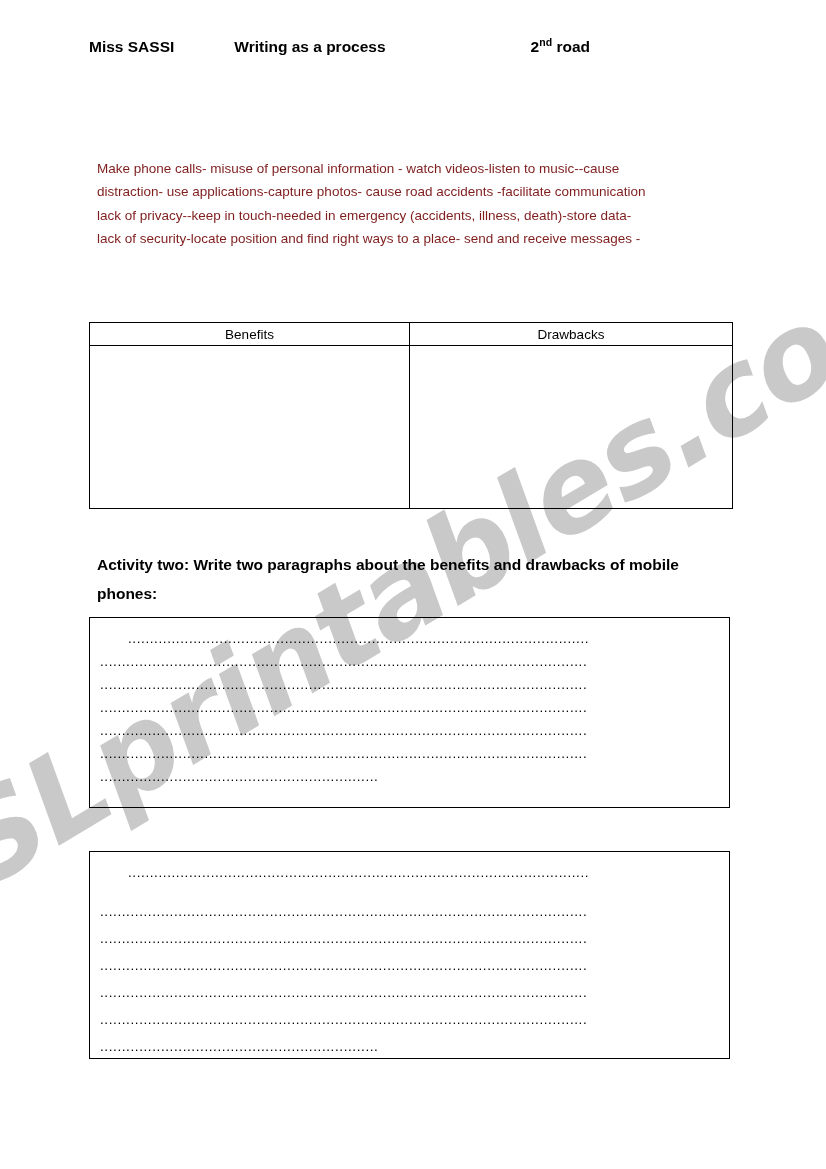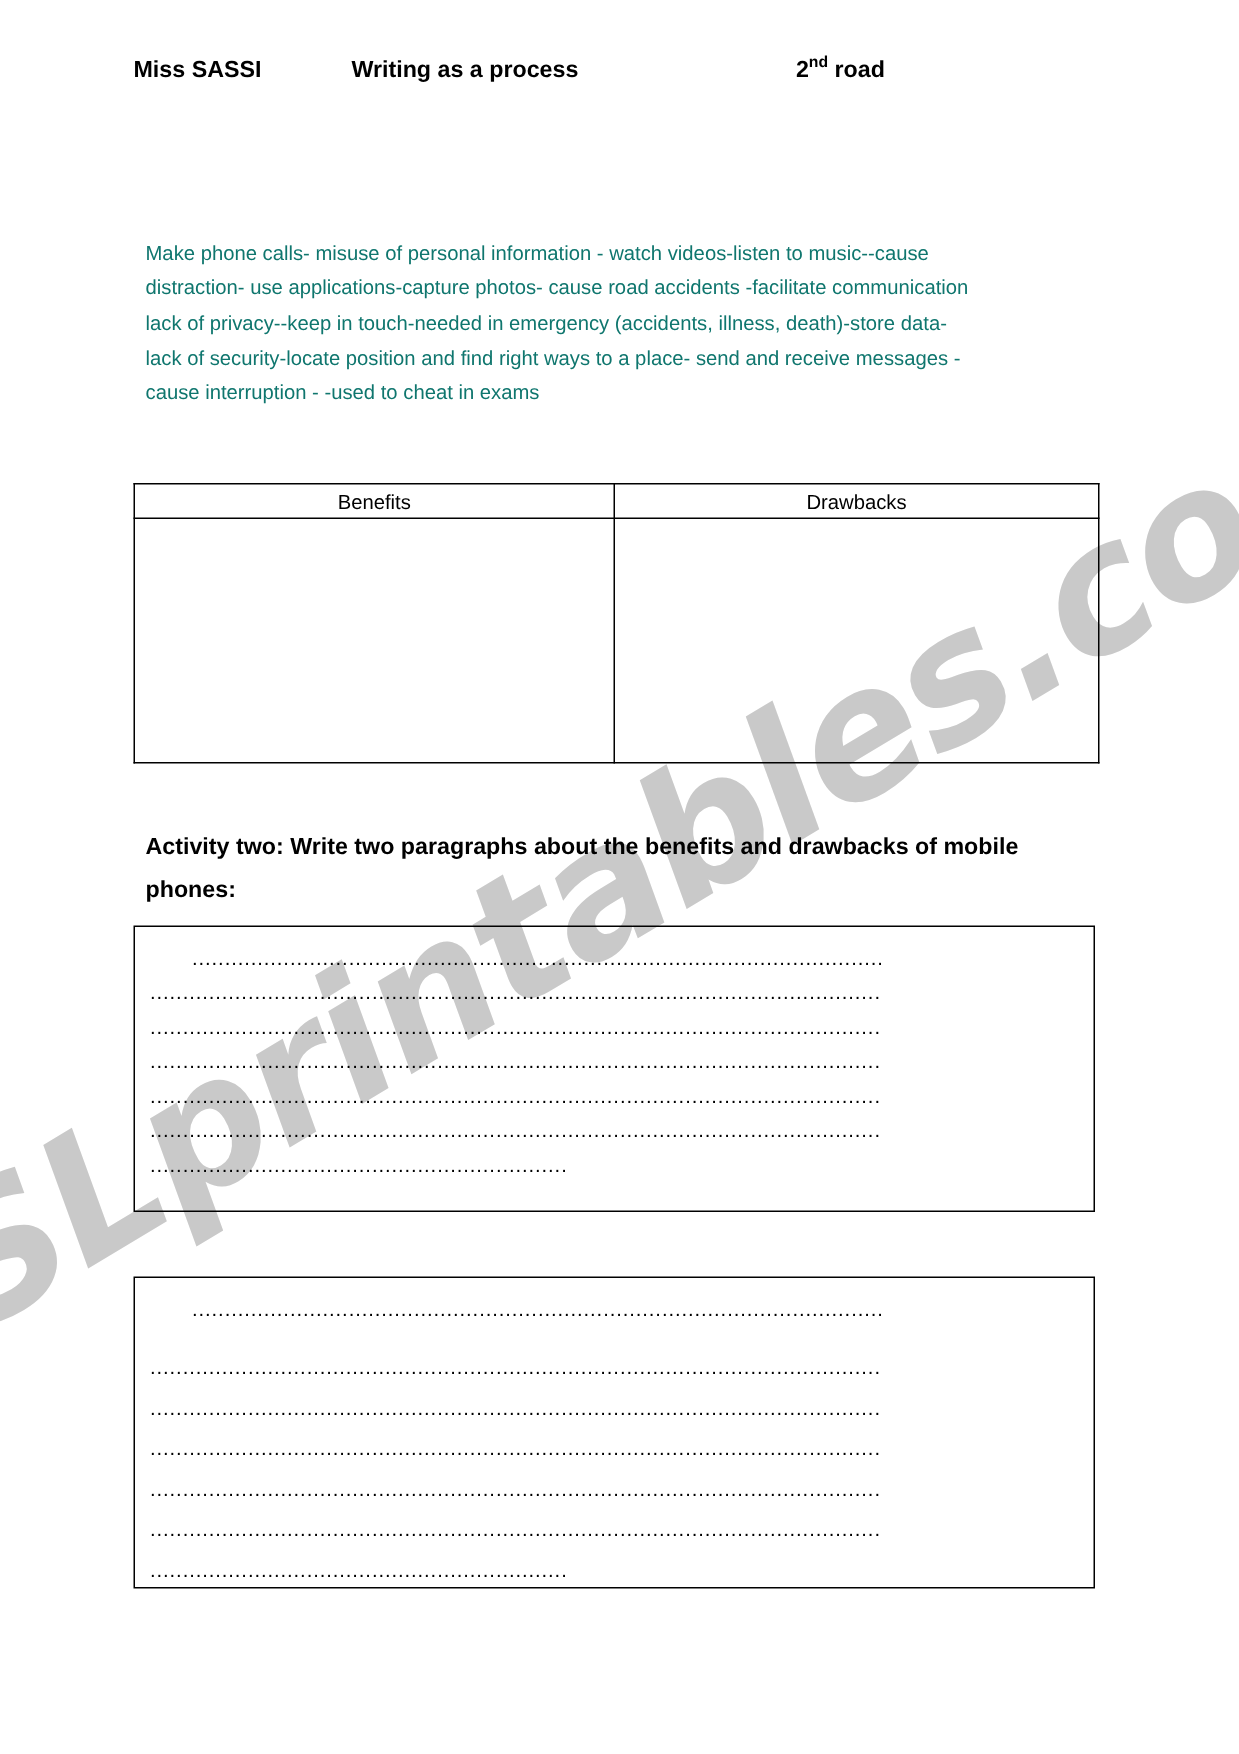--- a/index.html
+++ b/index.html
@@ -98,21 +98,21 @@
   }
 
   
   .expressions {
     position: absolute;
     left: 97px;
     top: 157px;
     width: 636px;
     font-size: 13.5px;
     line-height: 23.3px;
-    color: #0f766e;
+    color: #7f1d1d;
   }
   .expressions span { display: block; white-space: nowrap; }
 
   
   .class-table {
     position: absolute;
     left: 89px;
     top: 322px;
     width: 641px;
     border-collapse: collapse;
@@ -192,21 +192,20 @@
       <span class="header-title">Writing as a process</span>
       <span class="header-year"><span>2</span><sup>nd</sup> <span>road</span></span>
     </div>
 
 
     <div class="expressions">
       <span>Make phone calls- misuse of personal information - watch videos-listen to music--cause</span>
       <span>distraction- use applications-capture photos- cause road accidents -facilitate communication</span>
       <span>lack of privacy--keep in touch-needed in emergency (accidents, illness, death)-store data-</span>
       <span>lack of security-locate position and find right ways to a place- send and receive messages -</span>
-      <span>cause interruption - -used to cheat in exams</span>
     </div>
 
     <table class="class-table">
       <tbody>
           <tr>
         <td class="th-cell col-left">Benefits</td>
         <td class="th-cell col-right">Drawbacks</td>
       </tr>
       <tr>
         <td class="body-cell col-left"></td>

